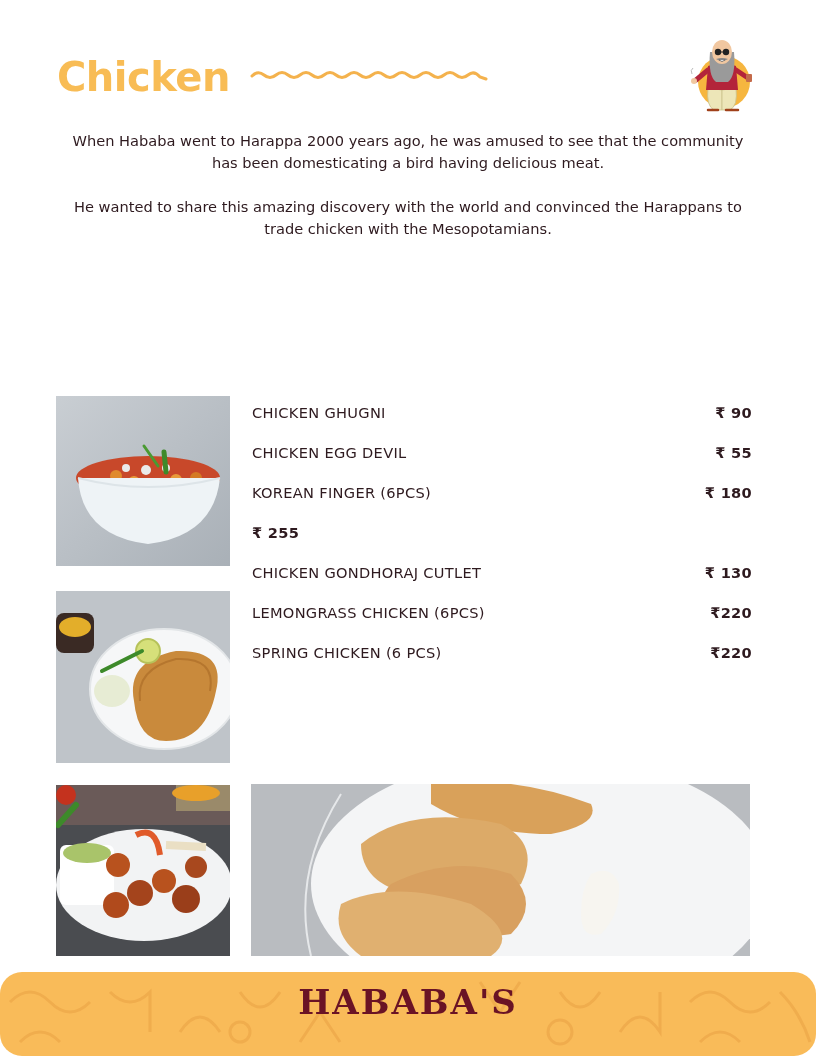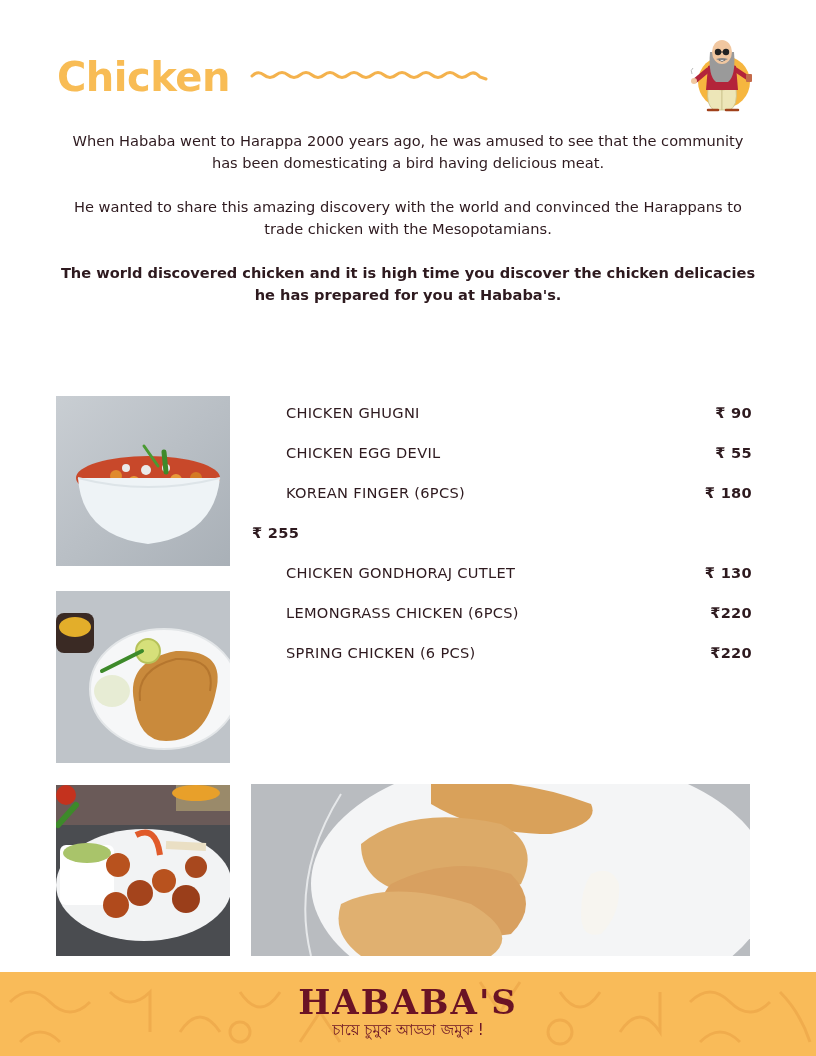--- a/index.html
+++ b/index.html
@@ -23,26 +23,26 @@
     .intro p.bold { font-weight: bold; margin-bottom: 0; }
 
     .photo { position: absolute; overflow: hidden; }
     .photo svg { display: block; width: 100%; height: 100%; }
 
     .menu { position: absolute; left: 252px; top: 392px; width: 500px; }
     .menu-row {
       display: flex; justify-content: space-between; align-items: center;
       height: 40px; font-size: 14.6px; color: #2e1a1f; letter-spacing: 0.3px;
     }
-    .menu-row .name { font-weight: normal; margin-left: 34px; }
+    .menu-row .name { font-weight: normal; }
     .menu-row .price { font-weight: bold; }
 
     .footer {
       position: absolute; left: 0; top: 972px; width: 816px; height: 84px;
-      background: #f9bb59; overflow: hidden;
+      background: #f9bb59; overflow: hidden; border-radius: 22px;
     }
     .footer .pattern { position: absolute; inset: 0; }
     .brand {
       position: absolute; left: 0; width: 816px; top: 10px; text-align: center;
       font-family: "DejaVu Serif", serif; font-size: 34px; letter-spacing: 2px;
       color: #6a1325; line-height: 40px; font-weight: bold;
     }
     .tagline {
       position: absolute; left: 0; width: 816px; top: 48px; text-align: center;
       font-size: 15px; color: #6a1325; line-height: 20px;
@@ -77,21 +77,20 @@
   <circle cx="34" cy="22" r="3.2" fill="#222"></circle>
   <circle cx="42" cy="22" r="3.2" fill="#222"></circle>
   <line x1="37" y1="22" x2="39" y2="22" stroke="#222" stroke-width="1"></line>
   <path d="M32 29 Q38 27 44 29 Q38 33 32 29" fill="#888"></path>
   <path d="M35 30 Q38 33 41 30" fill="#fff" stroke="#222" stroke-width="0.6"></path>
 </svg>
 
 <div class="intro">
   <p>When Hababa went to Harappa 2000 years ago, he was amused to see that the community has been domesticating a bird having delicious meat.</p>
   <p>He wanted to share this amazing discovery with the world and convinced the Harappans to trade chicken with the Mesopotamians.</p>
-  <p class="bold">The world discovered chicken and it is high time you discover the chicken delicacies he has prepared for you at Hababa's.</p>
 </div>
 
 <div class="photo" style="left:56px; top:396px; width:174px; height:170px;">
   <svg viewBox="0 0 174 170" preserveAspectRatio="none">
     <defs>
       <linearGradient id="bg1" x1="0" y1="0" x2="1" y2="1">
         <stop offset="0" stop-color="#c9ced3"></stop>
           <stop offset="1" stop-color="#a9b0b7"></stop>
       </linearGradient>
     </defs>
@@ -204,14 +203,13 @@
         <path d="M690 30 Q710 10 730 30 T770 30"></path>
       <path d="M700 70 Q720 50 740 70"></path>
         <path d="M780 20 Q800 40 810 70"></path>
       <circle cx="560" cy="60" r="12"></circle>
         <circle cx="240" cy="60" r="10"></circle>
       <path d="M480 10 L500 40 L520 10"></path>
         <path d="M300 70 L320 40 L340 70"></path>
     </g>
   </svg>
   <div class="brand">HABABA'S</div>
-  <div class="tagline">চায়ে চুমুক আড্ডা জমুক !</div>
 </div>
 
 </body></html>

